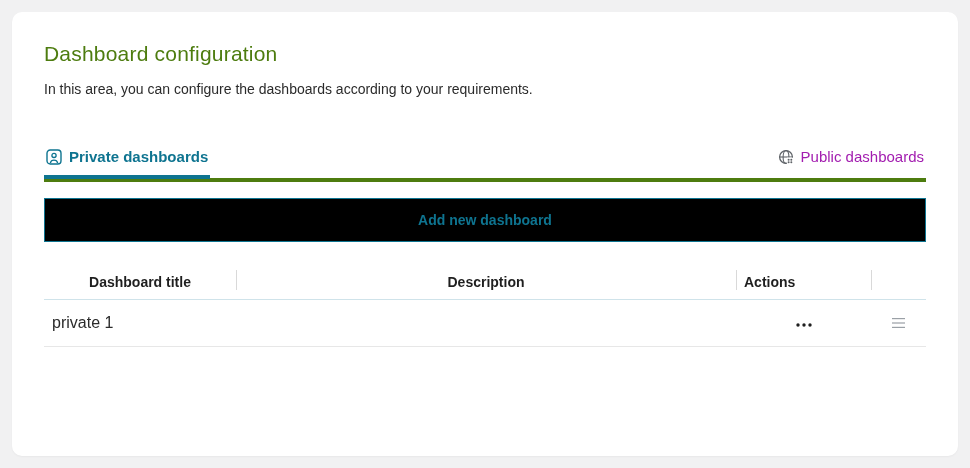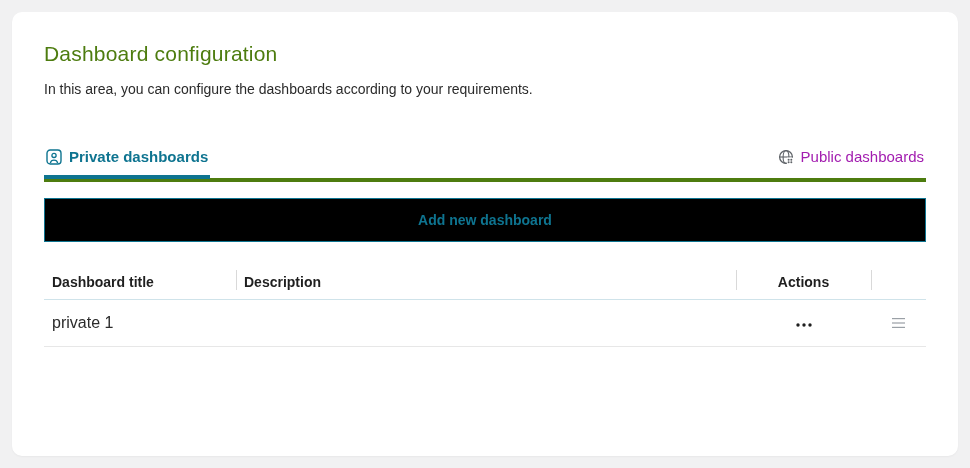--- a/index.html
+++ b/index.html
@@ -75,34 +75,34 @@
   }
   col.c-title   { width: 192px; }
   col.c-desc    { width: auto;  }
   col.c-actions { width: 135px; }
   col.c-drag    { width: 55px;  }
   th {
     height: 33px;
     font-size: 14px;
     font-weight: 700;
     color: #1f1f1f;
-    text-align: left;
+    text-align: center;
     padding: 0 8px;
     border-bottom: 1px solid #cfe3ea;
     position: relative;
   }
   th + th::before {
     content: "";
     position: absolute;
     left: 0; top: 50%;
     transform: translateY(-60%);
     width: 1px; height: 20px;
     background: #d9d9d9;
   }
-  th.center { text-align: center; }
+  th.center { text-align: left; }
   td {
     height: 47px;
     font-size: 16px;
     color: #2b2b2b;
     padding: 0 8px;
     border-bottom: 1px solid #e7e7e7;
   }
   td.center { text-align: center; }
   .icon-btn {
     display: inline-flex;

